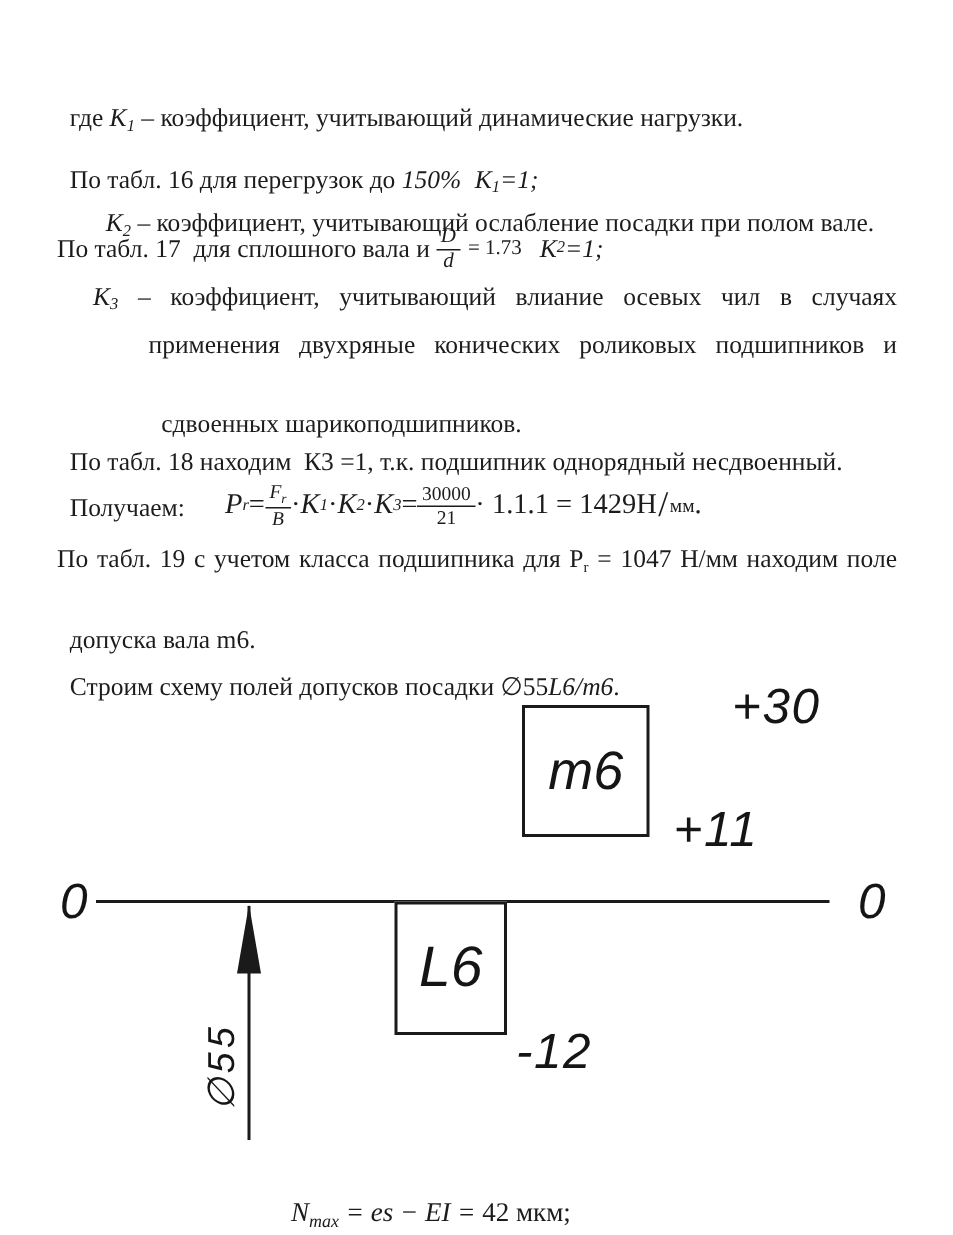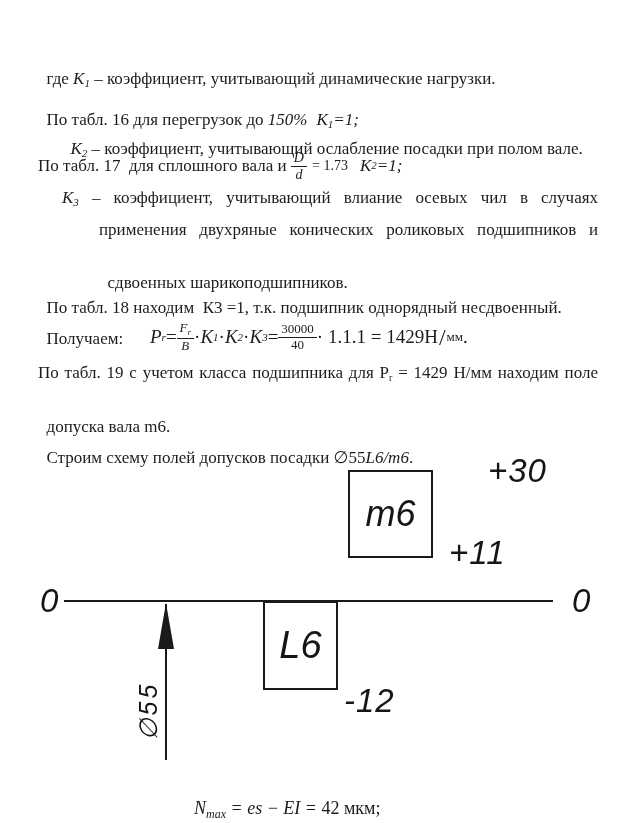--- a/index.html
+++ b/index.html
@@ -90,31 +90,31 @@
     <span class="subu">1</span>
     <span class="up"> · </span>
     <span>K</span>
     <span class="subu">2</span>
     <span class="up"> · </span>
     <span>K</span>
     <span class="subu">3</span>
     <span class="up"> = </span>
     <span class="frac frac-xs" style="font-style:normal;">
       <span class="num">30000</span>
-      <span class="den">40</span>
+      <span class="den">21</span>
     </span>
     <span class="up"> · 1.1.1 = 1429 </span>
     <span class="up">Н</span>
     <span class="unit-slash">/</span>
     <span class="unit-den">мм</span>
     <span class="up">.</span>
 </div>
 
 <div class="abs line just" style="left:38px;top:362px;width:560px;">
-  <span>По табл. 19 с учетом класса подшипника для </span><span>P</span><span class="subu" style="font-size:10px;">r</span><span> = 1429 Н/мм находим поле</span>
+  <span>По табл. 19 с учетом класса подшипника для </span><span>P</span><span class="subu" style="font-size:10px;">r</span><span> = 1047 Н/мм находим поле</span>
 </div>
 <div class="abs line" style="left:38px;top:395px;width:560px;">
   <span>допуска вала m6.</span>
 </div>
 
 <div class="abs line" style="left:38px;top:426px;width:575px;">
   <span>Строим схему полей допусков посадки </span><span>∅55</span><span class="em">L6/m6</span><span>.</span>
 </div>
 
 <div class="abs" style="left:0;top:0;width:635px;height:823px;pointer-events:none;">

